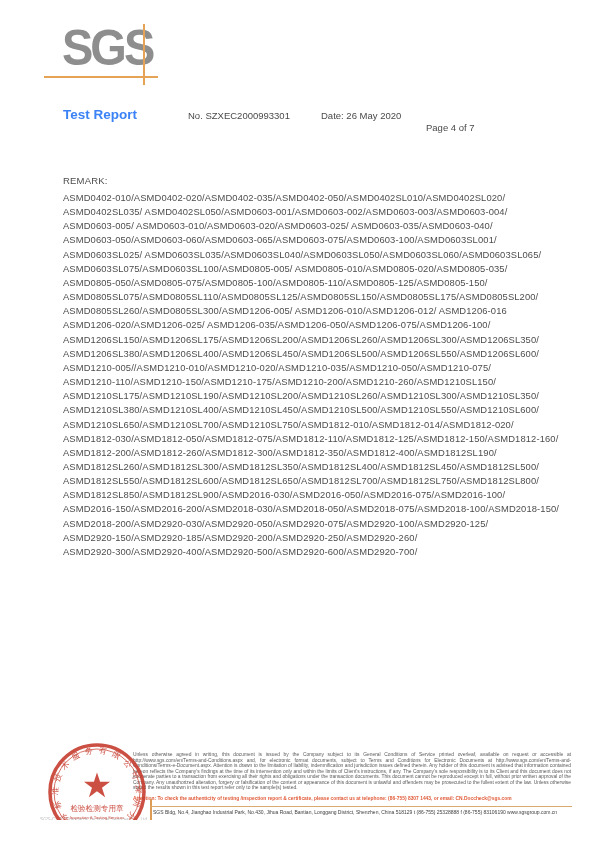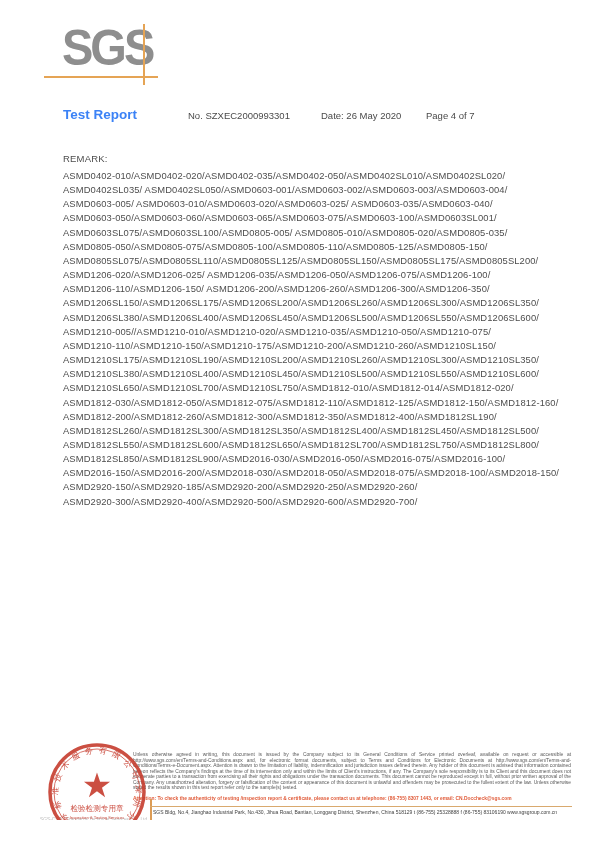--- a/index.html
+++ b/index.html
@@ -15,25 +15,25 @@
     font-size:47px; font-weight:bold; color:#8e8e8e;
     letter-spacing:-3px; line-height:1; transform:scaleY(1.08);
     font-family:"Liberation Sans", sans-serif;
   }
   .logo-vline { position:absolute; left:143px; top:24px; width:2px; height:61px; background:#e5a455; }
   .logo-hline { position:absolute; left:44px; top:76px; width:114px; height:2px; background:#e5a455; }
 
   .hdr-title  { position:absolute; left:63px;  top:107px; font-size:13.5px; font-weight:bold; color:#3b82f6; }
   .hdr-no     { position:absolute; left:188px; top:110px; font-size:9.5px; color:#4a4a4a; }
   .hdr-date   { position:absolute; left:321px; top:110px; font-size:9.5px; color:#4a4a4a; }
-  .hdr-page   { position:absolute; left:426px; top:110px; font-size:9.5px; color:#4a4a4a; }
+  .hdr-page   { position:absolute; left:426px; top:122px; font-size:9.5px; color:#4a4a4a; }
 
   
   .remark { position:absolute; left:63px; top:152px; width:515px; color:#4d4d4d; }
-  .remark-label { font-size:9.5px; letter-spacing:0.2px; margin-bottom:3px; line-height:14px; }
+  .remark-label { font-size:9.5px; letter-spacing:0.2px; margin-bottom:3px; line-height:14px;margin-top:22px; }
   .remark-line  { font-size:9.4px; line-height:14.15px; letter-spacing:0.12px; white-space:nowrap; }
 
   
   .disclaimer {
     position:absolute; left:133px; top:752px; width:438px;
     font-size:4.9px; line-height:5.55px; color:#5a5a5a; text-align:justify;
   }
   .attention {
     position:absolute; left:133px; top:796px; width:438px;
     font-size:4.9px; line-height:5.55px; color:#e05a38; font-weight:bold;
@@ -69,38 +69,40 @@
   <div class="hdr-date">Date: 26 May 2020</div>
   <div class="hdr-page">Page 4 of 7</div>
 
   <div class="remark">
     <div class="remark-label">REMARK:</div>
     <div>
         <div class="remark-line">ASMD0402-010/ASMD0402-020/ASMD0402-035/ASMD0402-050/ASMD0402SL010/ASMD0402SL020/</div>
         <div class="remark-line">ASMD0402SL035/ ASMD0402SL050/ASMD0603-001/ASMD0603-002/ASMD0603-003/ASMD0603-004/</div>
         <div class="remark-line">ASMD0603-005/ ASMD0603-010/ASMD0603-020/ASMD0603-025/ ASMD0603-035/ASMD0603-040/</div>
         <div class="remark-line">ASMD0603-050/ASMD0603-060/ASMD0603-065/ASMD0603-075/ASMD0603-100/ASMD0603SL001/</div>
+        <div class="remark-line">ASMD0603SL025/ ASMD0603SL035/ASMD0603SL040/ASMD0603SL050/ASMD0603SL060/ASMD0603SL065/</div>
         <div class="remark-line">ASMD0603SL075/ASMD0603SL100/ASMD0805-005/ ASMD0805-010/ASMD0805-020/ASMD0805-035/</div>
         <div class="remark-line">ASMD0805-050/ASMD0805-075/ASMD0805-100/ASMD0805-110/ASMD0805-125/ASMD0805-150/</div>
         <div class="remark-line">ASMD0805SL075/ASMD0805SL110/ASMD0805SL125/ASMD0805SL150/ASMD0805SL175/ASMD0805SL200/</div>
+        <div class="remark-line">ASMD0805SL260/ASMD0805SL300/ASMD1206-005/ ASMD1206-010/ASMD1206-012/ ASMD1206-016</div>
         <div class="remark-line">ASMD1206-020/ASMD1206-025/ ASMD1206-035/ASMD1206-050/ASMD1206-075/ASMD1206-100/</div>
-        <div class="remark-line">ASMD1206-110/ASMD1206-150/ ASMD1206-200/ASMD1206-260/ASMD1206-300/ASMD1206-350/</div>
         <div class="remark-line">ASMD1206SL150/ASMD1206SL175/ASMD1206SL200/ASMD1206SL260/ASMD1206SL300/ASMD1206SL350/</div>
         <div class="remark-line">ASMD1206SL380/ASMD1206SL400/ASMD1206SL450/ASMD1206SL500/ASMD1206SL550/ASMD1206SL600/</div>
         <div class="remark-line">ASMD1210-005//ASMD1210-010/ASMD1210-020/ASMD1210-035/ASMD1210-050/ASMD1210-075/</div>
         <div class="remark-line">ASMD1210-110/ASMD1210-150/ASMD1210-175/ASMD1210-200/ASMD1210-260/ASMD1210SL150/</div>
         <div class="remark-line">ASMD1210SL175/ASMD1210SL190/ASMD1210SL200/ASMD1210SL260/ASMD1210SL300/ASMD1210SL350/</div>
         <div class="remark-line">ASMD1210SL380/ASMD1210SL400/ASMD1210SL450/ASMD1210SL500/ASMD1210SL550/ASMD1210SL600/</div>
         <div class="remark-line">ASMD1210SL650/ASMD1210SL700/ASMD1210SL750/ASMD1812-010/ASMD1812-014/ASMD1812-020/</div>
         <div class="remark-line">ASMD1812-030/ASMD1812-050/ASMD1812-075/ASMD1812-110/ASMD1812-125/ASMD1812-150/ASMD1812-160/</div>
         <div class="remark-line">ASMD1812-200/ASMD1812-260/ASMD1812-300/ASMD1812-350/ASMD1812-400/ASMD1812SL190/</div>
         <div class="remark-line">ASMD1812SL260/ASMD1812SL300/ASMD1812SL350/ASMD1812SL400/ASMD1812SL450/ASMD1812SL500/</div>
         <div class="remark-line">ASMD1812SL550/ASMD1812SL600/ASMD1812SL650/ASMD1812SL700/ASMD1812SL750/ASMD1812SL800/</div>
         <div class="remark-line">ASMD1812SL850/ASMD1812SL900/ASMD2016-030/ASMD2016-050/ASMD2016-075/ASMD2016-100/</div>
         <div class="remark-line">ASMD2016-150/ASMD2016-200/ASMD2018-030/ASMD2018-050/ASMD2018-075/ASMD2018-100/ASMD2018-150/</div>
+        <div class="remark-line">ASMD2018-200/ASMD2920-030/ASMD2920-050/ASMD2920-075/ASMD2920-100/ASMD2920-125/</div>
         <div class="remark-line">ASMD2920-150/ASMD2920-185/ASMD2920-200/ASMD2920-250/ASMD2920-260/</div>
         <div class="remark-line">ASMD2920-300/ASMD2920-400/ASMD2920-500/ASMD2920-600/ASMD2920-700/</div>
       </div>
   </div>
 
   <div class="company-gray l1">SGS-CSTC Standards Technical Services Co., Ltd.</div>
   <div class="company-gray l2">Shenzhen Branch Testing Center Laboratory</div>
 
   <div class="disclaimer">Unless otherwise agreed in writing, this document is issued by the Company subject to its General Conditions of Service printed overleaf, available on request or accessible at http://www.sgs.com/en/Terms-and-Conditions.aspx and, for electronic format documents, subject to Terms and Conditions for Electronic Documents at http://www.sgs.com/en/Terms-and-Conditions/Terms-e-Document.aspx. Attention is drawn to the limitation of liability, indemnification and jurisdiction issues defined therein. Any holder of this document is advised that information contained hereon reflects the Company's findings at the time of its intervention only and within the limits of Client's instructions, if any. The Company's sole responsibility is to its Client and this document does not exonerate parties to a transaction from exercising all their rights and obligations under the transaction documents. This document cannot be reproduced except in full, without prior written approval of the Company. Any unauthorized alteration, forgery or falsification of the content or appearance of this document is unlawful and offenders may be prosecuted to the fullest extent of the law. Unless otherwise stated the results shown in this test report refer only to the sample(s) tested.</div>
   <div class="attention">Attention: To check the authenticity of testing /inspection report &amp; certificate, please contact us at telephone: (86-755) 8307 1443, or email: CN.Doccheck@sgs.com</div>

